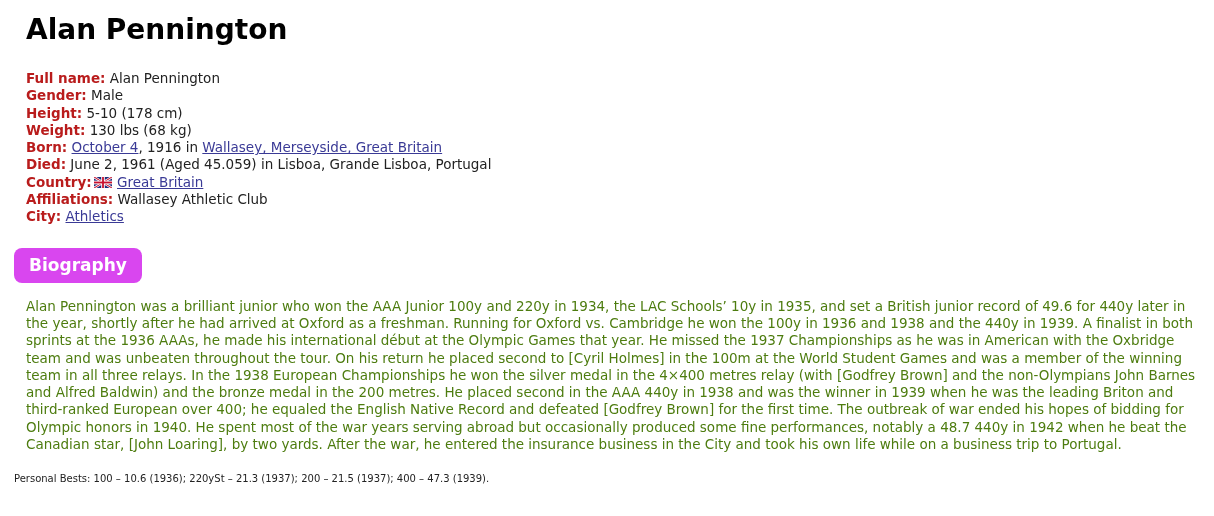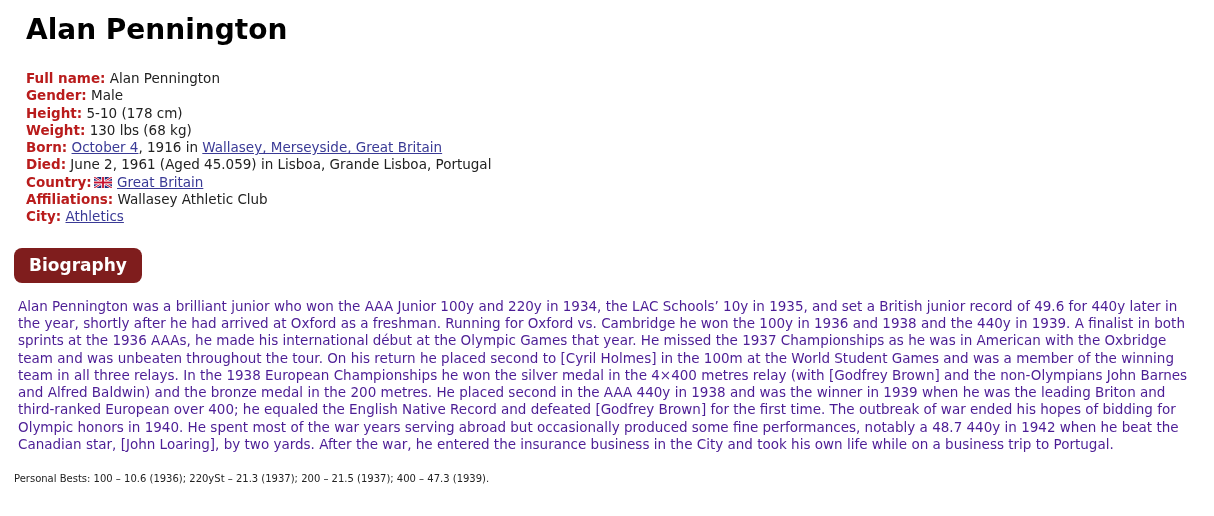--- a/index.html
+++ b/index.html
@@ -38,33 +38,33 @@
     display: inline-block;
     width: 18px;
     height: 11px;
     vertical-align: -1px;
     margin: 0 1px 0 2px;
   }
 
   .bio-badge {
     display: inline-block;
     margin: 22px 0 0 0;
-    background: #7f1d1d;
+    background: #d946ef;
     color: #ffffff;
     font-weight: bold;
     font-size: 17px;
     padding: 7px 15px 8px 15px;
     border-radius: 8px;
   }
 
   .bio-text {
-    margin: 15px 0 0 4px;
+    margin: 15px 0 0 12px;
     font-size: 13.5px;
     line-height: 17.3px;
-    color: #4c1d95;
+    color: #4d7c0f;
     max-width: 1186px;
   }
 
   .personal-bests {
     margin: 17px 0 0 0;
     font-size: 10px;
     line-height: 17.3px;
     color: #222222;
   }
 </style>

